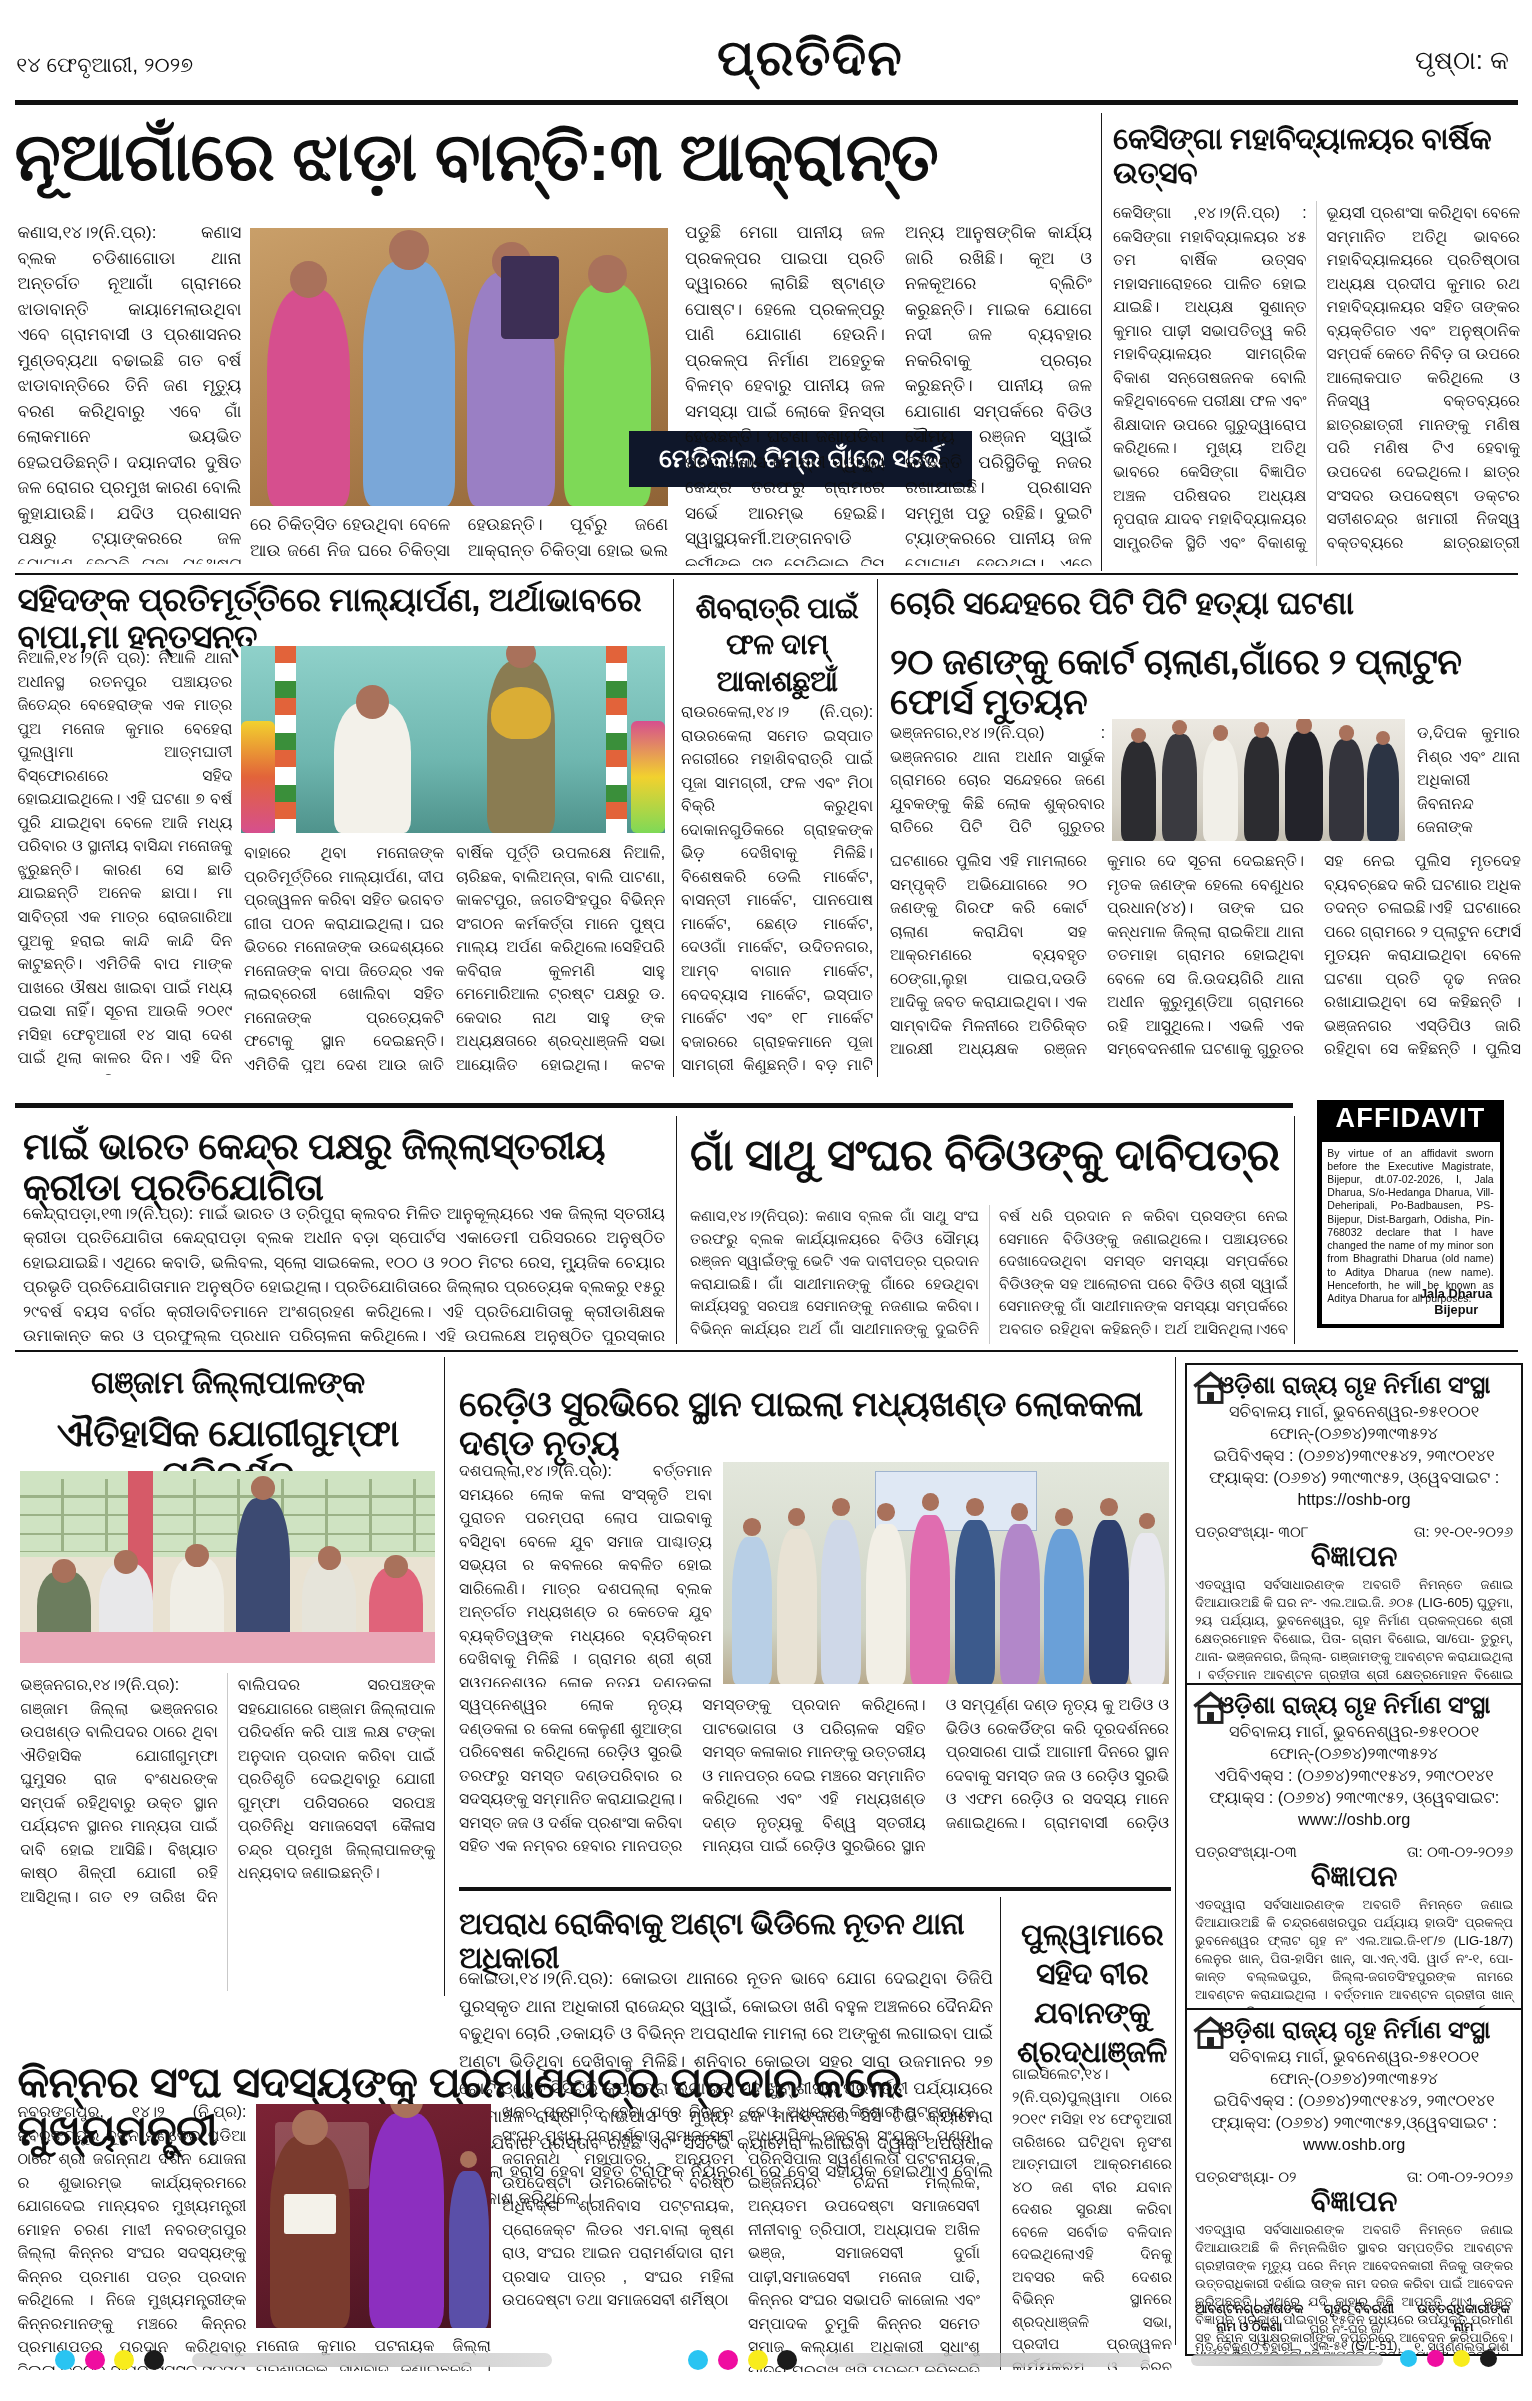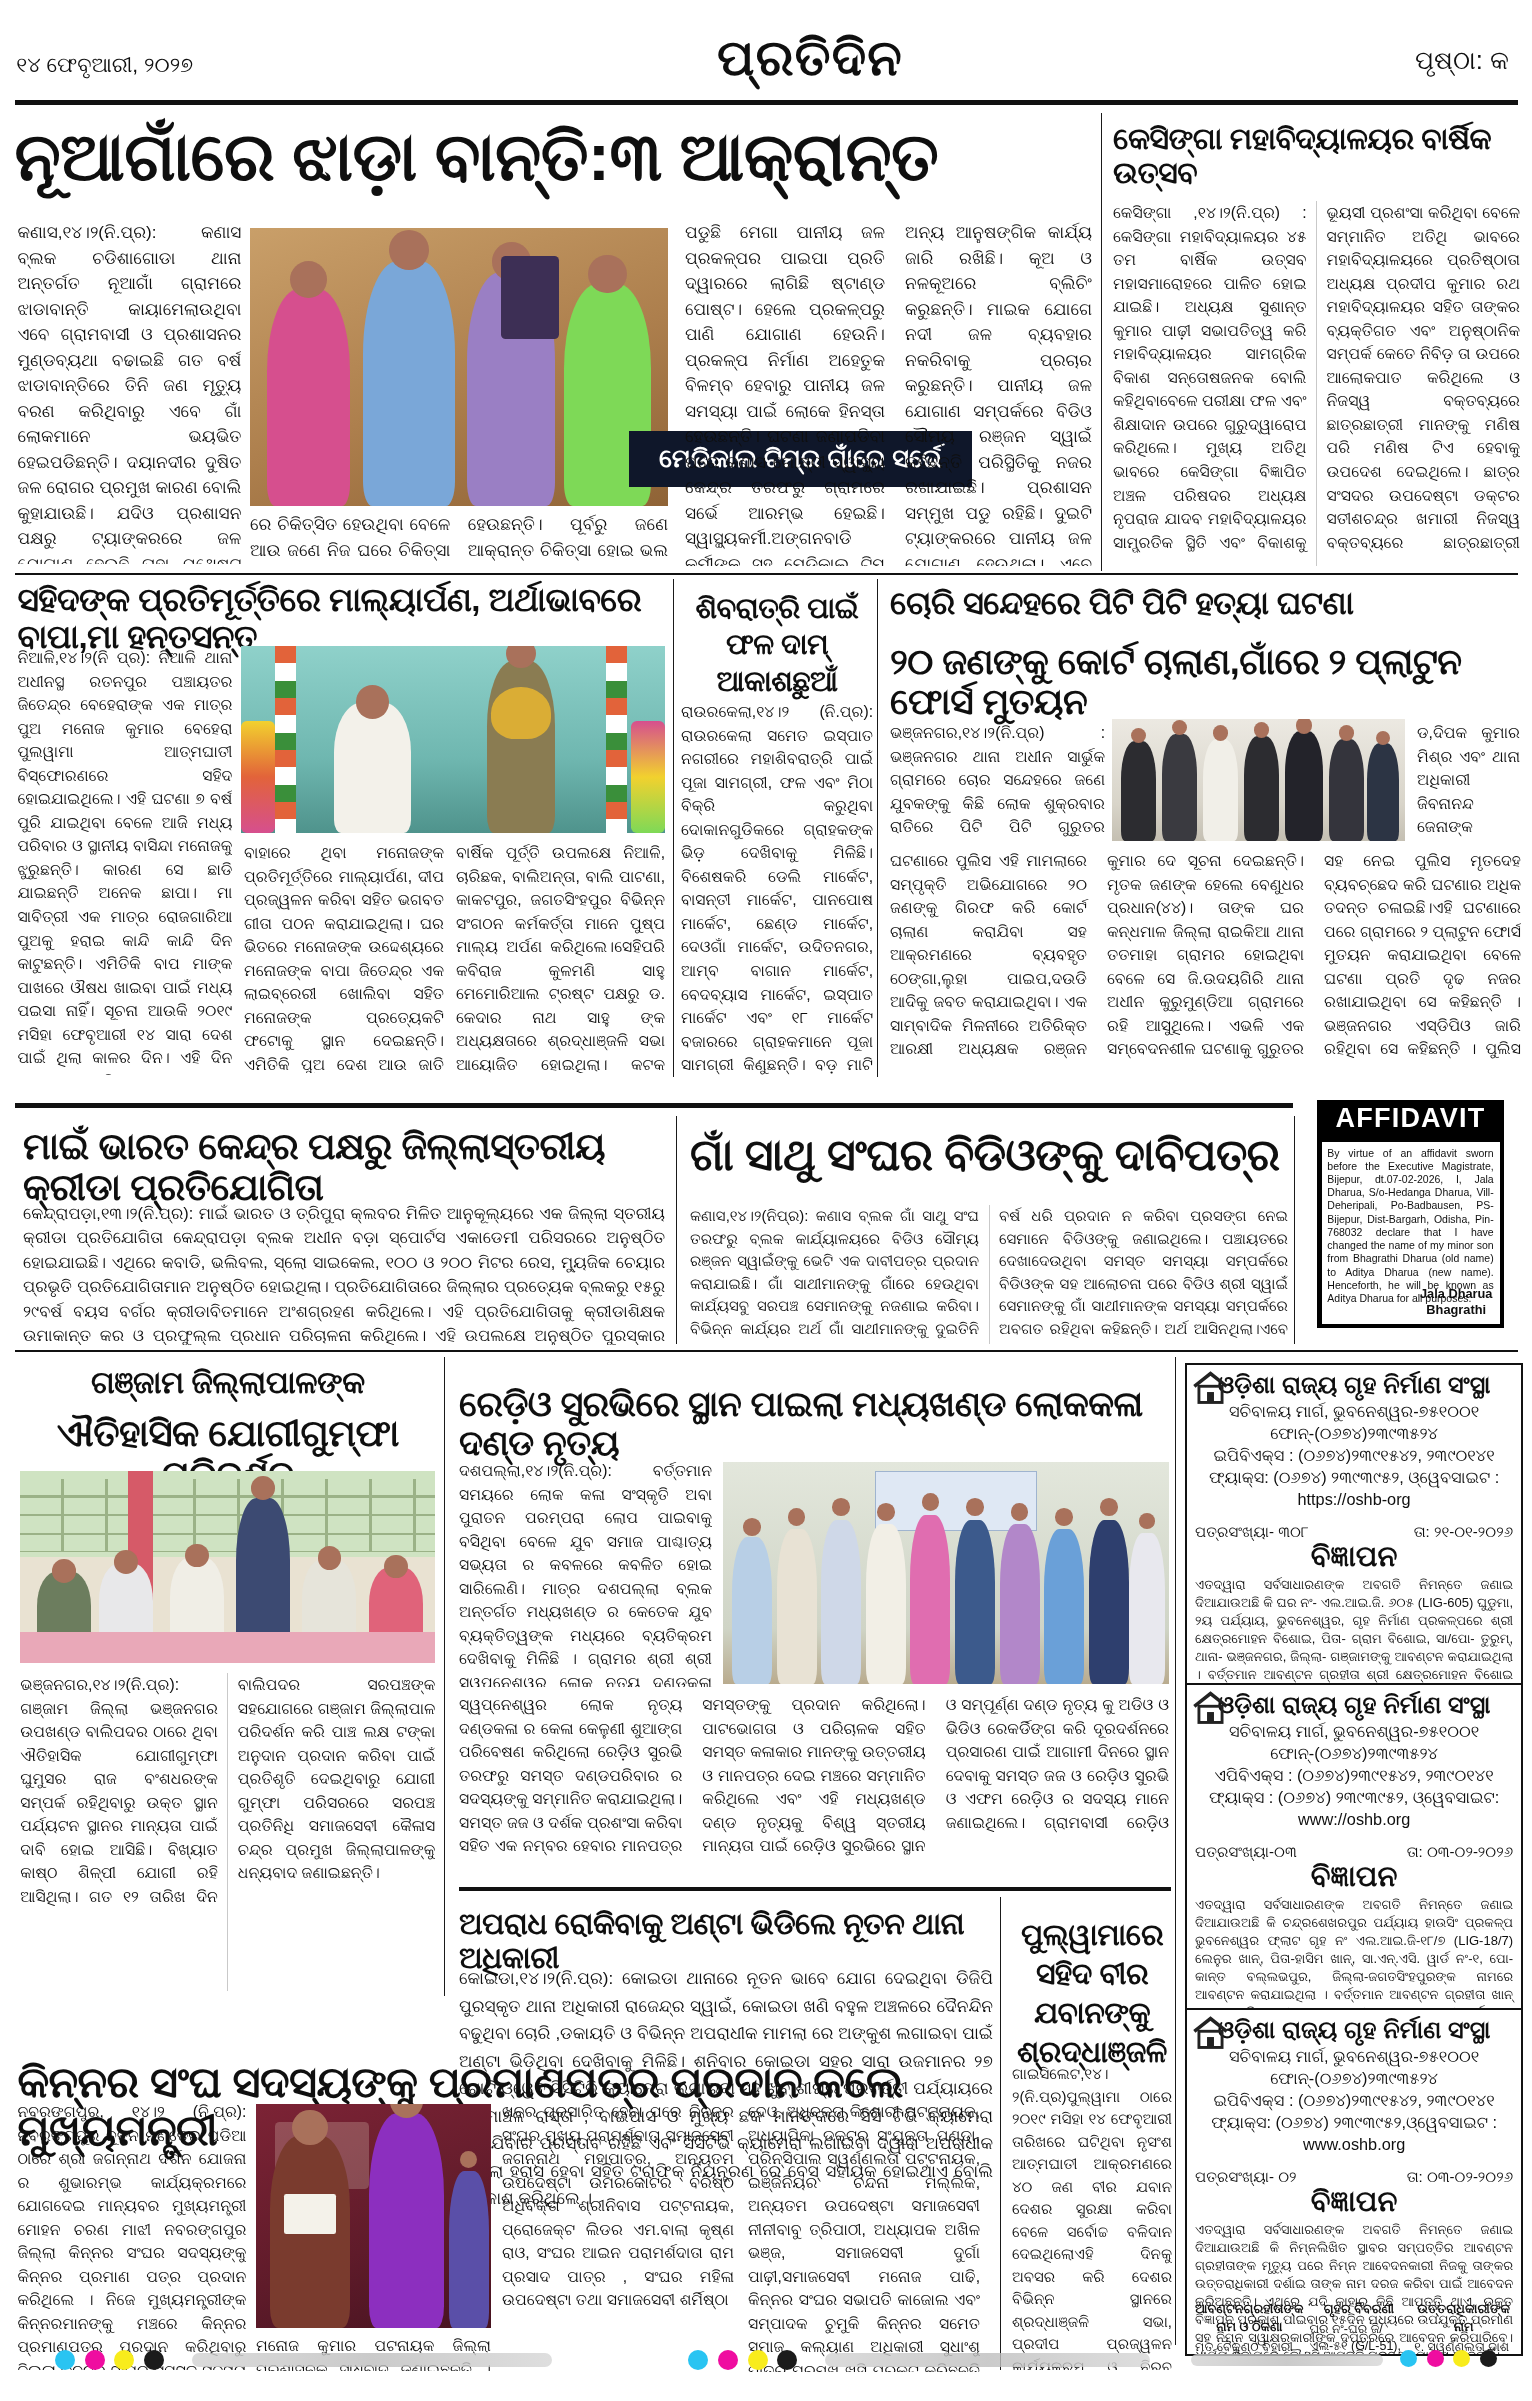--- a/index.html
+++ b/index.html
@@ -110,21 +110,21 @@
   <div class="abs body cols2" style="left:690px;top:1205px;width:598px;height:139px;font-size:15px;">କଣାସ,୧୪।୨(ନିପ୍ର): କଣାସ ବ୍ଲକ ଗାଁ ସାଥୁ ସଂଘ ତରଫରୁ ବ୍ଲକ କାର୍ଯ୍ୟାଳୟରେ ବିଡିଓ ସୌମ୍ୟ ରଞ୍ଜନ ସ୍ୱାଇଁଙ୍କୁ ଭେଟି ଏକ ଦାବୀପତ୍ର ପ୍ରଦାନ କରାଯାଇଛି। ଗାଁ ସାଥୀମାନଙ୍କୁ ଗାଁରେ ହେଉଥିବା କାର୍ଯ୍ୟସବୁ ସରପଞ୍ଚ ସେମାନଙ୍କୁ ନଜଣାଇ କରିବା। ବିଭିନ୍ନ କାର୍ଯ୍ୟର ଅର୍ଥ ଗାଁ ସାଥୀମାନଙ୍କୁ ଦୁଇତିନି ବର୍ଷ ଧରି ପ୍ରଦାନ ନ କରିବା ପ୍ରସଙ୍ଗ ନେଇ ସେମାନେ ବିଡିଓଙ୍କୁ ଜଣାଇଥିଲେ। ପଞ୍ଚାୟତରେ ଦେଖାଦେଉଥିବା ସମସ୍ତ ସମସ୍ୟା ସମ୍ପର୍କରେ ବିଡିଓଙ୍କ ସହ ଆଲୋଚନା ପରେ ବିଡିଓ ଶ୍ରୀ ସ୍ୱାଇଁ ସେମାନଙ୍କୁ ଗାଁ ସାଥୀମାନଙ୍କ ସମସ୍ୟା ସମ୍ପର୍କରେ ଅବଗତ ରହିଥିବା କହିଛନ୍ତି। ଅର୍ଥ ଆସିନଥିଲା।ଏବେ ଅର୍ଥ ଆସିଛି। କେଉଁମାନଙ୍କ ନାମ ମଷ୍ଟର ରୋଲରେ ଏଣ୍ଟ୍ରି ହେଇଛି ସେ ସବୁ ଦେଖିବେ ଏବଂ ଅର୍ଥ ପ୍ରଦାନର ବ୍ୟବସ୍ଥା କରିବି ବୋଲି ପ୍ରତିଶୃତି ଦେଇଥିଲୋ ପ୍ରତିନିଧି ଦଳରେ ପ୍ରେମାନନ୍ଦ ସାହୁ ,ସାଗର ମାନସିଂହ, ଅର୍ଜୁନ ନାୟକ ,ବିଶ୍ୱମ୍ବର ବୈରିଗନ,ଗୀନାମଣୀ ସାମରାୟ,ସୁଷମା ପରିଡା.ଜ୍ୟୋତ୍ସ୍ନାରାଣୀ ପାଲଟାସିଂହ,ପ୍ରମୋଦ ମାଣ୍ଟ୍ରୁ, ସୁଷ୍ମିତା ପରିଡା ଓ ସମୀର ପ୍ରଧାନଙ୍କ ସହ ପ୍ରମୁଖ ଅନେକ ଗାଁ ସାଥୀମାନେ ଉପସ୍ଥିତ ଥିଲେ ।</div>
 
   <div class="vr" style="left:1294px;top:1116px;height:228px;"></div>
 
   <div class="abs" style="left:1317px;top:1100px;width:187px;height:228px;background:#000;">
     <div style="height:37px;display:flex;align-items:center;justify-content:center;color:#fff;font-weight:900;font-size:27px;letter-spacing:1.2px;">AFFIDAVIT</div>
     <div style="position:absolute;left:3.5px;top:41px;right:3.5px;bottom:3.5px;background:#fff;border:1.2px solid #000;padding:4.6px 5.8px;overflow:hidden;">
       <div style="font-size:10.5px;line-height:1.26;text-align:justify;">By virtue of an affidavit sworn before the Executive Magistrate, Bijepur, dt.07-02-2026, I, Jala Dharua, S/o-Hedanga Dharua, Vill-Deheripali, Po-Badbausen, PS-Bijepur, Dist-Bargarh, Odisha, Pin-768032 declare that I have changed the name of my minor son from Bhagrathi Dharua (old name) to Aditya Dharua (new name). Henceforth, he will be known as Aditya Dharua for all purposes.</div>
       <div style="position:absolute;right:7px;bottom:4.6px;text-align:center;font-weight:bold;font-size:12.8px;line-height:1.3;">
         <div>Jala Dharua</div>
-        <div>Bhagrathi</div>
+        <div>Bijepur</div>
       </div>
     </div>
   </div>
 
   <div class="hr" style="left:14.5px;top:1350px;width:1503px;height:1.7px;"></div>
 
   <div class="abs hl ctr" style="left:20.3px;top:1366px;width:415px;font-size:31px;">ଗଞ୍ଜାମ ଜିଲ୍ଲାପାଳଙ୍କ</div>
   <div class="abs hl ctr" style="left:20.3px;top:1413px;width:415px;font-size:37px;">ଐତିହାସିକ ଯୋଗୀଗୁମ୍ଫା ପରିଦର୍ଶନ</div>
 
   <div class="photo" style="left:20.3px;top:1471px;width:415px;height:192px;background:linear-gradient(180deg,#cfe3c2 0 45%,#e9e2d2 45% 100%);">

